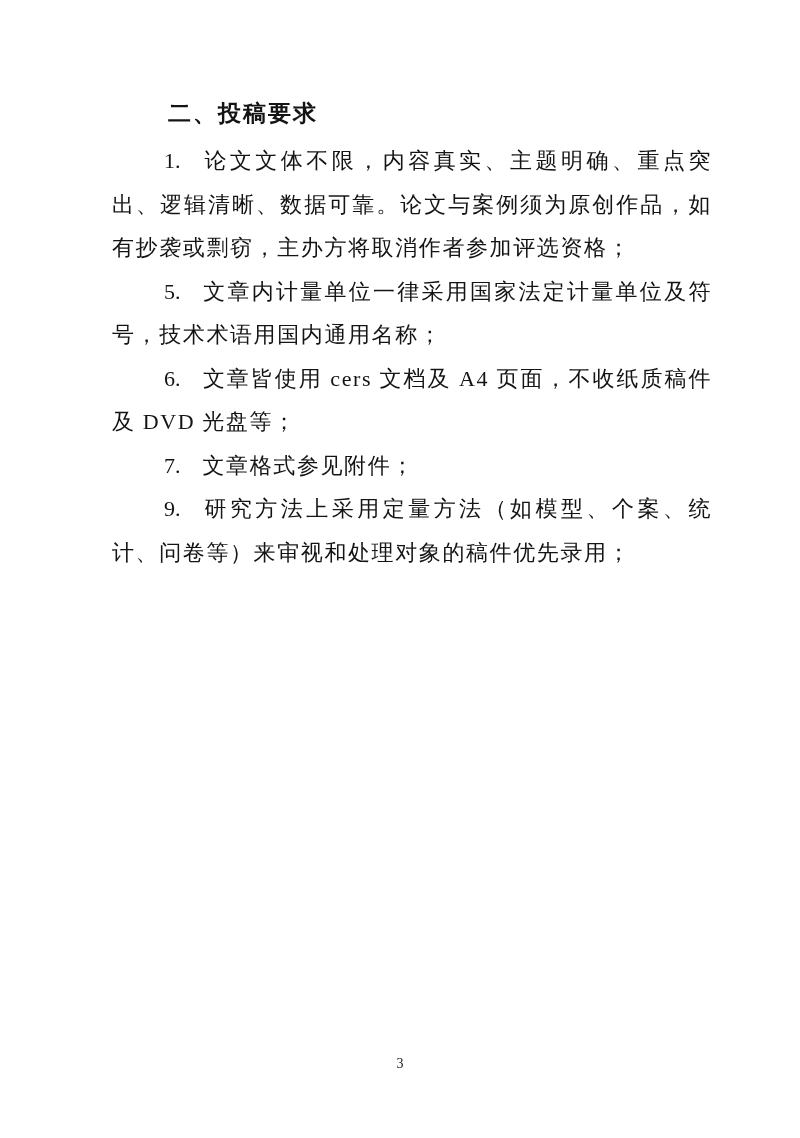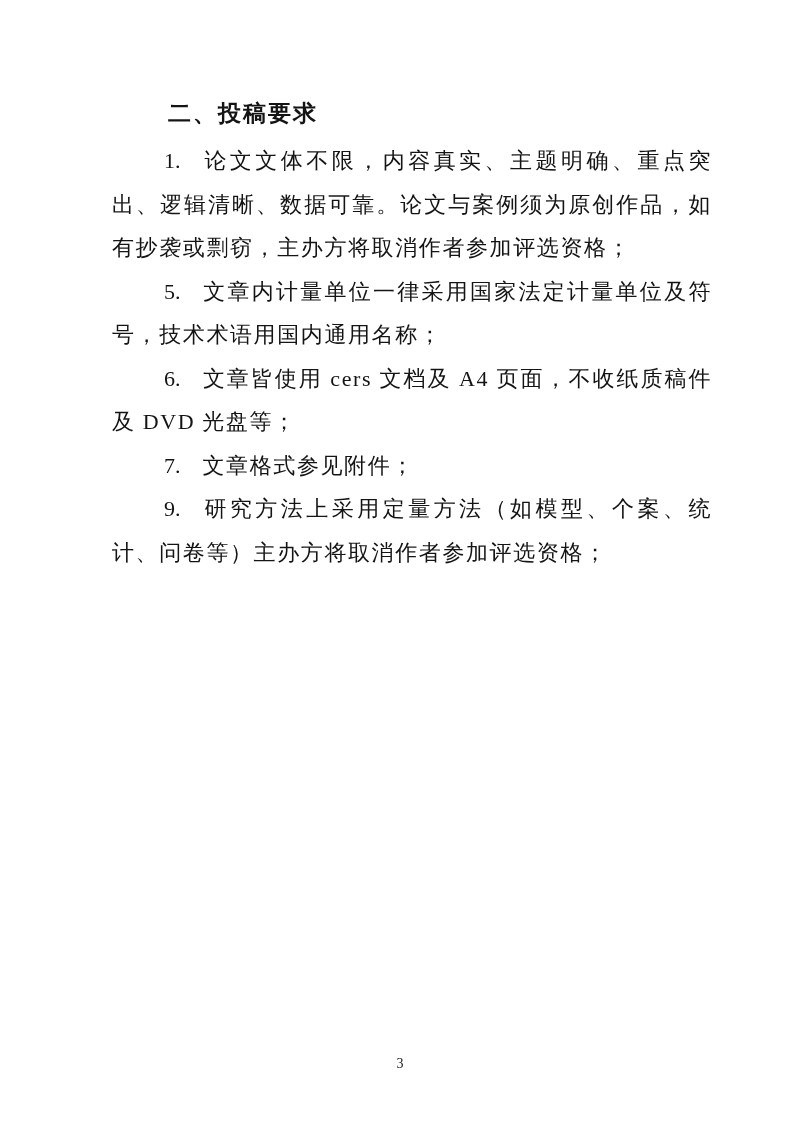--- a/index.html
+++ b/index.html
@@ -72,18 +72,18 @@
 
 
 
   <p class="item"><span class="num">5.</span><span>文章内计量单位一律采用国家法定计量单位及符号，技术术语用国内通用名称；</span></p>
 
   <p class="item"><span class="num">6.</span><span>文章皆使用 cers 文档及 A4 页面，不收纸质稿件及 DVD 光盘等；</span></p>
 
   <p class="item"><span class="num">7.</span><span>文章格式参见附件；</span></p>
 
 
-  <p class="item"><span class="num">9.</span><span>研究方法上采用定量方法（如模型、个案、统计、问卷等）主办方将取消作者参加评选资格；</span></p>
+  <p class="item"><span class="num">9.</span><span>研究方法上采用定量方法（如模型、个案、统计、问卷等）来审视和处理对象的稿件优先录用；</span></p>
 
 </div>
   </div>
   <div class="page-number">3</div>
 </div>
 
 </body></html>

